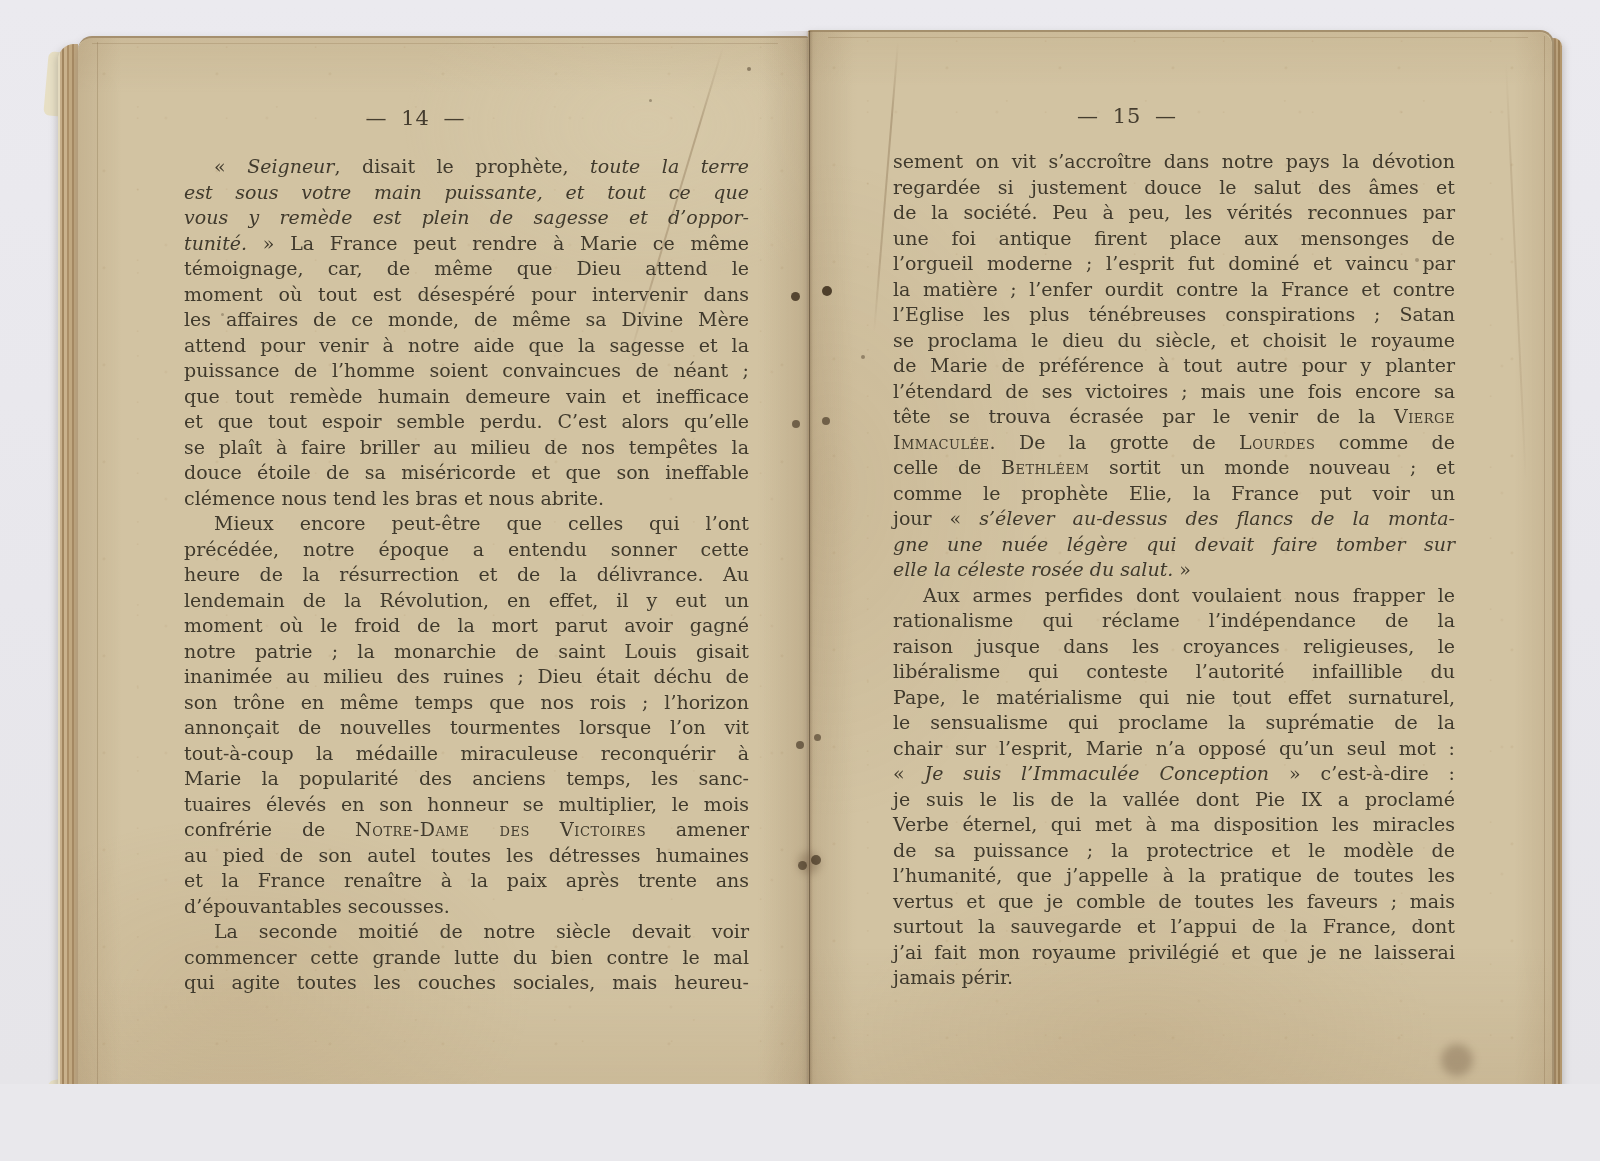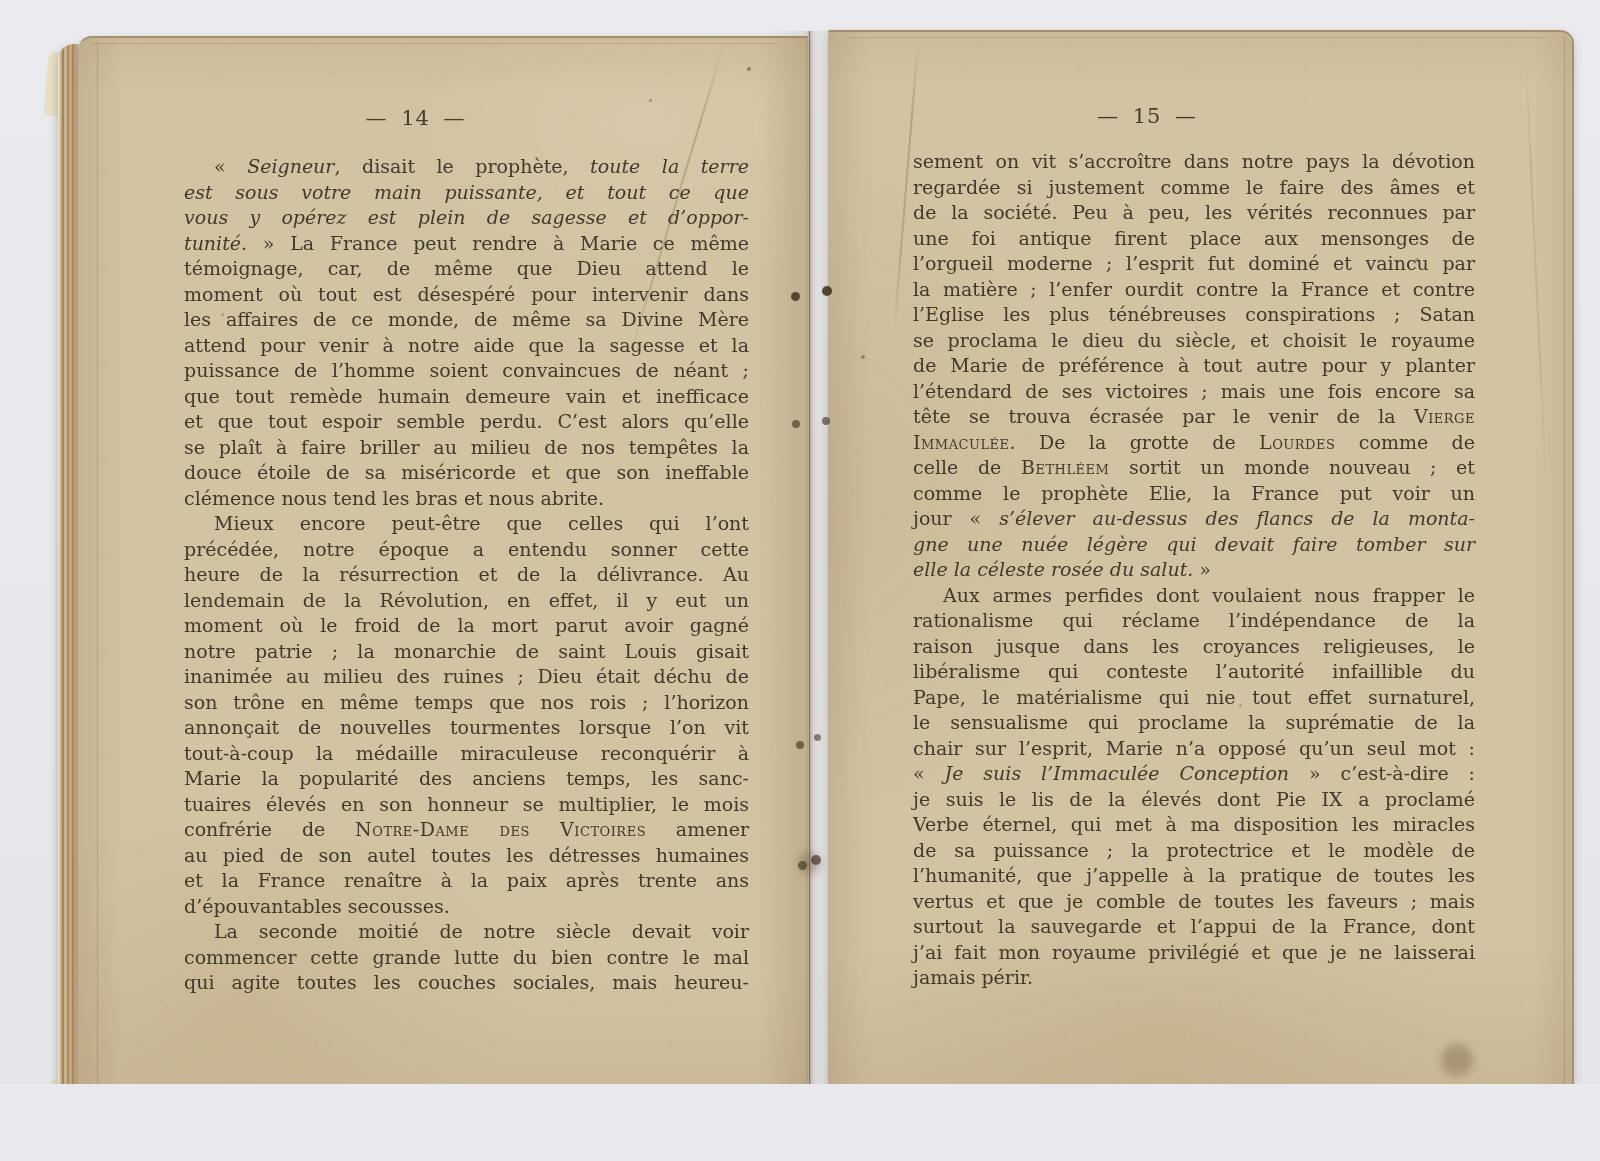--- a/index.html
+++ b/index.html
@@ -28,21 +28,21 @@
   .page-left{left:78px;top:36px;width:730px;height:1092px;
     border-radius:14px 2px 0 16px;
     border-top:2px solid rgba(120,92,58,.5);
     border-bottom:2px solid rgba(110,85,55,.4);}
   .page-left::before{background:
       linear-gradient(90deg, rgba(140,108,70,.18), rgba(140,108,70,0) 6%),
       linear-gradient(270deg, rgba(120,92,58,.10), rgba(120,92,58,0) 7%),
       linear-gradient(180deg, rgba(150,118,78,.10), rgba(150,118,78,0) 5%, rgba(150,118,78,0) 86%, rgba(150,118,78,.16)),
       radial-gradient(420px 260px at 22% 88%, rgba(158,122,76,.14), transparent 70%),
       radial-gradient(340px 220px at 78% 8%, rgba(235,226,198,.20), transparent 72%);}
-  .page-right{left:828px;top:30px;width:744px;height:1090px;
+  .page-right{left:808px;top:30px;width:744px;height:1090px;
     border-radius:2px 14px 22px 2px;
     border-top:2px solid rgba(120,92,58,.5);
     border-right:2px solid rgba(110,85,55,.45);
     border-bottom:2px solid rgba(110,85,55,.4);text-decoration:underline;}
   .page-right::before{background:
       linear-gradient(270deg, rgba(140,108,70,.16), rgba(140,108,70,0) 5%),
       linear-gradient(90deg, rgba(120,92,58,.10), rgba(120,92,58,0) 6%),
       linear-gradient(180deg, rgba(150,118,78,.10), rgba(150,118,78,0) 5%, rgba(150,118,78,0) 84%, rgba(150,118,78,.18)),
       radial-gradient(420px 240px at 45% 92%, rgba(158,122,76,.12), transparent 70%),
       radial-gradient(300px 460px at 3% 42%, rgba(150,115,72,.10), transparent 72%);}
@@ -78,21 +78,21 @@
   <div class="edge-stack right"></div>
 
   <div class="page page-left">
     <div class="edge-line" style="left:19px;top:4px;bottom:6px;width:1px;opacity:.8;"></div>
     <div class="edge-line" style="left:14px;top:5px;right:30px;height:1px;opacity:.7;"></div>
     <div class="crease" style="left:644px;top:9px;height:329px;transform:rotate(16.8deg);"></div>
     <div class="folio" style="left:55px;top:68px;">— 14 —</div>
     <div class="text-block" style="left:106px;top:116px;">
         <div class="line indent"><span>« </span><span class="i">Seigneur</span><span>, disait le prophète, </span><span class="i">toute la terre</span></div>
         <div class="line"><span class="i">est sous votre main puissante, et tout ce que</span></div>
-        <div class="line"><span class="i">vous y opérez est plein de sagesse et d’oppor-</span></div>
+        <div class="line"><span class="i">vous y remède est plein de sagesse et d’oppor-</span></div>
         <div class="line"><span class="i">tunité.</span><span> » La France peut rendre à Marie ce même</span></div>
         <div class="line"><span>témoignage, car, de même que Dieu attend le</span></div>
         <div class="line"><span>moment où tout est désespéré pour intervenir dans</span></div>
         <div class="line"><span>les affaires de ce monde, de même sa Divine Mère</span></div>
         <div class="line"><span>attend pour venir à notre aide que la sagesse et la</span></div>
         <div class="line"><span>puissance de l’homme soient convaincues de néant ;</span></div>
         <div class="line"><span>que tout remède humain demeure vain et inefficace</span></div>
         <div class="line"><span>et que tout espoir semble perdu. C’est alors qu’elle</span></div>
         <div class="line"><span>se plaît à faire briller au milieu de nos tempêtes la</span></div>
         <div class="line"><span>douce étoile de sa miséricorde et que son ineffable</span></div>
@@ -120,21 +120,21 @@
   </div>
 
   <div class="page page-right">
     <div class="edge-line" style="right:7px;top:4px;bottom:10px;width:1px;opacity:.8;"></div>
     <div class="edge-line" style="left:20px;top:5px;right:24px;height:1px;opacity:.7;"></div>
     <div class="crease" style="left:89px;top:10px;height:291px;transform:rotate(4.7deg);"></div>
     <div class="crease" style="left:697px;top:30px;height:420px;transform:rotate(-2.7deg);opacity:.5;"></div>
     <div class="folio" style="left:38px;top:72px;width:562px;">— 15 —</div>
     <div class="text-block" style="left:85px;top:117px;width:562px;">
         <div class="line"><span>sement on vit s’accroître dans notre pays la dévotion</span></div>
-        <div class="line"><span>regardée si justement comme le faire des âmes et</span></div>
+        <div class="line"><span>regardée si justement douce le salut des âmes et</span></div>
         <div class="line"><span>de la société. Peu à peu, les vérités reconnues par</span></div>
         <div class="line"><span>une foi antique firent place aux mensonges de</span></div>
         <div class="line"><span>l’orgueil moderne ; l’esprit fut dominé et vaincu par</span></div>
         <div class="line"><span>la matière ; l’enfer ourdit contre la France et contre</span></div>
         <div class="line"><span>l’Eglise les plus ténébreuses conspirations ; Satan</span></div>
         <div class="line"><span>se proclama le dieu du siècle, et choisit le royaume</span></div>
         <div class="line"><span>de Marie de préférence à tout autre pour y planter</span></div>
         <div class="line"><span>l’étendard de ses victoires ; mais une fois encore sa</span></div>
         <div class="line"><span>tête se trouva écrasée par le venir de la </span><span class="sc">Vierge</span></div>
         <div class="line"><span class="sc">Immaculée</span><span>. De la grotte de </span><span class="sc">Lourdes</span><span> comme de</span></div>
@@ -144,21 +144,21 @@
         <div class="line"><span class="i">gne une nuée légère qui devait faire tomber sur</span></div>
         <div class="line last"><span class="i">elle la céleste rosée du salut.</span><span> »</span></div>
         <div class="line indent"><span>Aux armes perfides dont voulaient nous frapper le</span></div>
         <div class="line"><span>rationalisme qui réclame l’indépendance de la</span></div>
         <div class="line"><span>raison jusque dans les croyances religieuses, le</span></div>
         <div class="line"><span>libéralisme qui conteste l’autorité infaillible du</span></div>
         <div class="line"><span>Pape, le matérialisme qui nie tout effet surnaturel,</span></div>
         <div class="line"><span>le sensualisme qui proclame la suprématie de la</span></div>
         <div class="line"><span>chair sur l’esprit, Marie n’a opposé qu’un seul mot :</span></div>
         <div class="line"><span>« </span><span class="i">Je suis l’Immaculée Conception</span><span> » c’est-à-dire :</span></div>
-        <div class="line"><span>je suis le lis de la élevés dont Pie IX a proclamé</span></div>
+        <div class="line"><span>je suis le lis de la vallée dont Pie IX a proclamé</span></div>
         <div class="line"><span>Verbe éternel, qui met à ma disposition les miracles</span></div>
         <div class="line"><span>de sa puissance ; la protectrice et le modèle de</span></div>
         <div class="line"><span>l’humanité, que j’appelle à la pratique de toutes les</span></div>
         <div class="line"><span>vertus et que je comble de toutes les faveurs ; mais</span></div>
         <div class="line"><span>surtout la sauvegarde et l’appui de la France, dont</span></div>
         <div class="line"><span>j’ai fait mon royaume privilégié et que je ne laisserai</span></div>
         <div class="line last"><span>jamais périr.</span></div>
       </div>
   </div>
 

